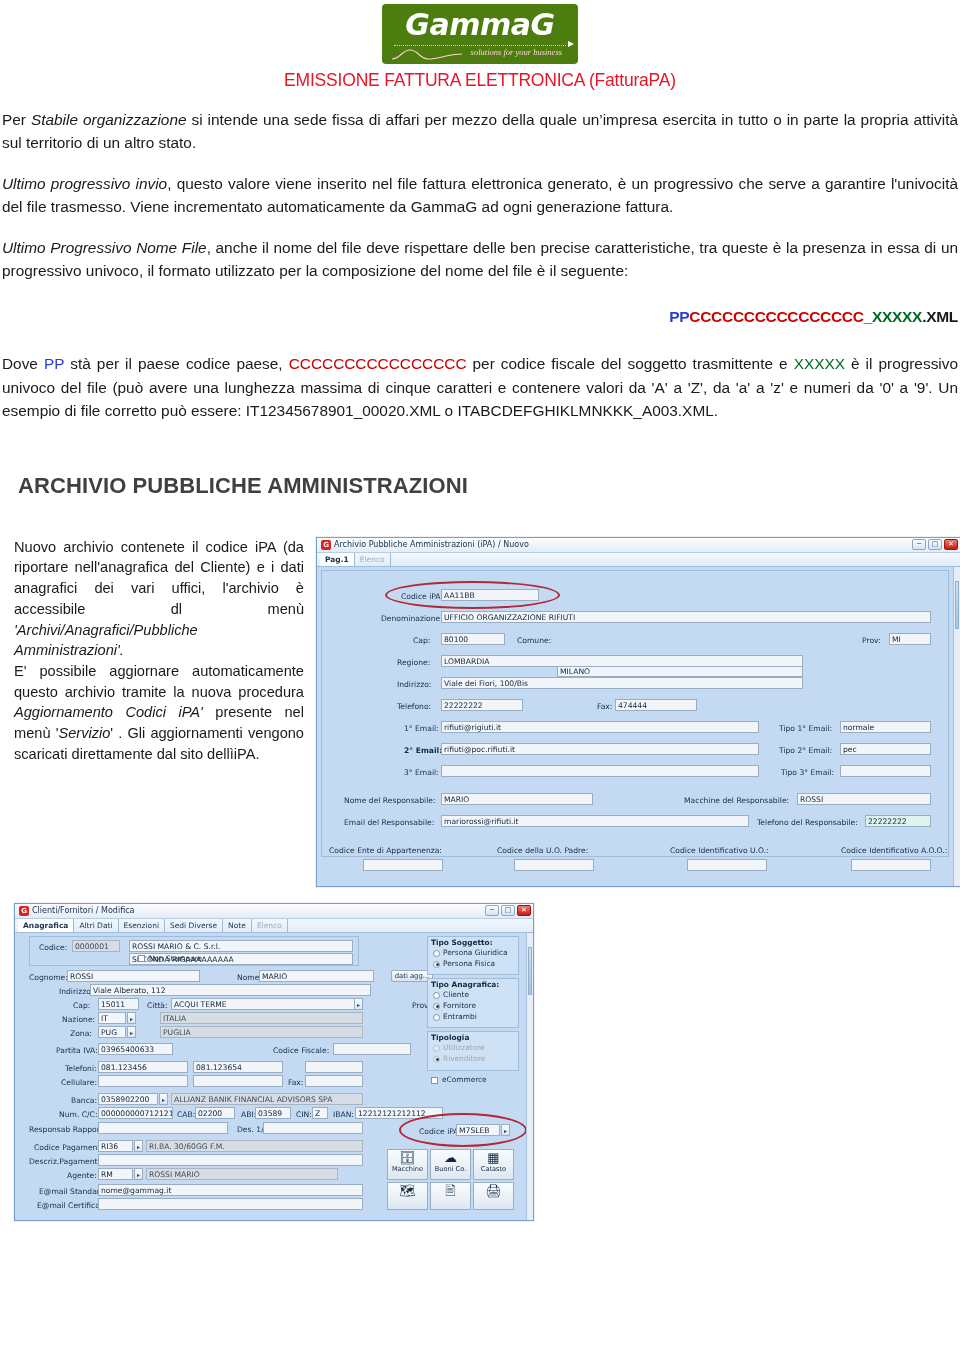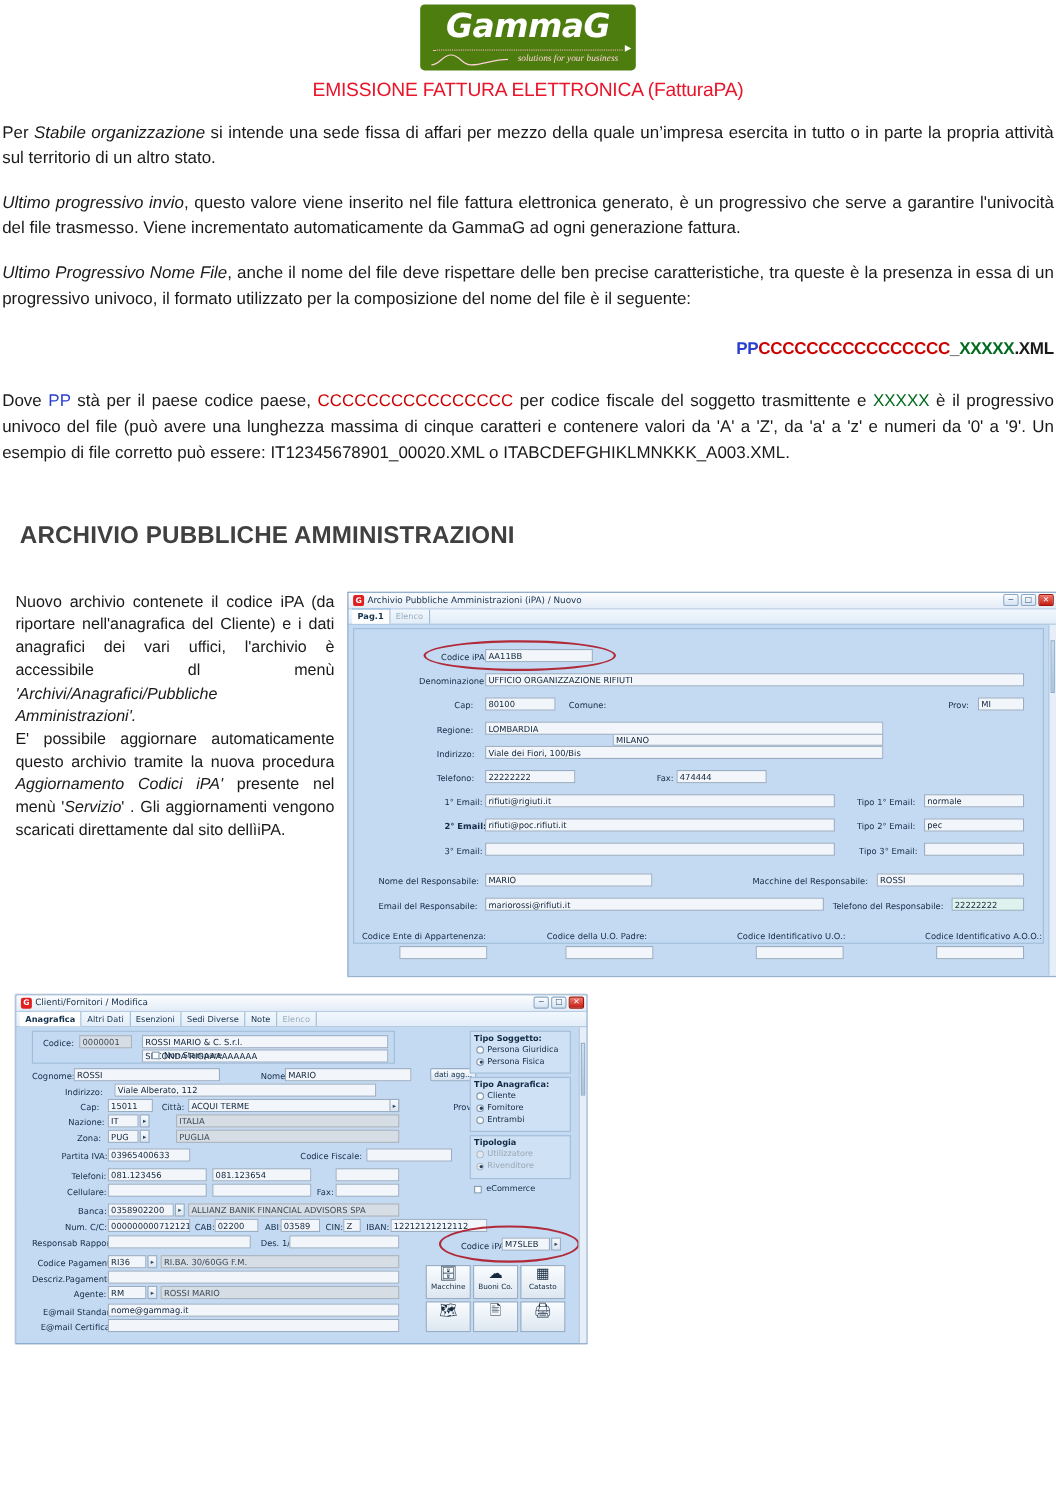--- a/index.html
+++ b/index.html
@@ -380,21 +380,21 @@
         <div class="chk" style="left:123px;top:22px;"></div>
         <div class="rl" style="left:134px;top:21px;">Non Stampare</div>
 
         <div class="fl" style="left:14px;top:40px;">Cognome:</div>
         <div class="fi" style="left:52px;top:37px;width:133px;">ROSSI</div>
         <div class="fl" style="left:222px;top:40px;">Nome:</div>
         <div class="fi" style="left:244px;top:37px;width:115px;">MARIO</div>
         <div class="smallbtn" style="left:376px;top:37px;width:42px;">dati agg...</div>
 
         <div class="fl" style="left:44px;top:54px;">Indirizzo:</div>
-        <div class="fi" style="left:89px;top:51px;width:238px;">Viale Alberato, 112</div>
+        <div class="fi" style="left:75px;top:51px;width:281px;">Viale Alberato, 112</div>
 
         <div class="fl" style="left:58px;top:68px;">Cap:</div>
         <div class="fi" style="left:83px;top:65px;width:41px;">15011</div>
         <div class="fl" style="left:132px;top:68px;">Città:</div>
         <div class="fi" style="left:156px;top:65px;width:192px;">ACQUI TERME</div>
         <div class="spin" style="left:339px;top:65px;">▸</div>
         <div class="fl" style="left:397px;top:68px;">Prov.:</div>
         <div class="fi" style="left:419px;top:65px;width:22px;">AL</div>
         <div class="spin" style="left:442px;top:65px;">▸</div>
 
@@ -449,21 +449,21 @@
         <div class="fi" style="left:83px;top:207px;width:35px;">RI36</div>
         <div class="spin" style="left:119px;top:207px;">▸</div>
         <div class="fi gray" style="left:131px;top:207px;width:217px;">RI.BA. 30/60GG F.M.</div>
 
         <div class="fl" style="left:14px;top:224px;">Descriz.Pagamento:</div>
         <div class="fi empty" style="left:83px;top:221px;width:265px;"></div>
 
         <div class="fl" style="left:52px;top:238px;">Agente:</div>
         <div class="fi" style="left:83px;top:235px;width:35px;">RM</div>
         <div class="spin" style="left:119px;top:235px;">▸</div>
-        <div class="fi gray" style="left:131px;top:235px;width:217px;">ROSSI MARIO</div>
+        <div class="fi gray" style="left:131px;top:235px;width:192px;">ROSSI MARIO</div>
 
         <div class="fl" style="left:24px;top:254px;">E@mail Standard:</div>
         <div class="fi" style="left:83px;top:251px;width:265px;">nome@gammag.it</div>
         <div class="fl" style="left:22px;top:268px;">E@mail Certificata:</div>
         <div class="fi empty" style="left:83px;top:265px;width:265px;"></div>
 
         <div class="grp" style="left:412px;top:3px;width:92px;height:39px;"></div>
         <div class="grp-t" style="left:416px;top:5px;">Tipo Soggetto:</div>
         <div class="radio" style="left:418px;top:17px;"></div>
         <div class="rl" style="left:428px;top:15px;">Persona Giuridica</div>

